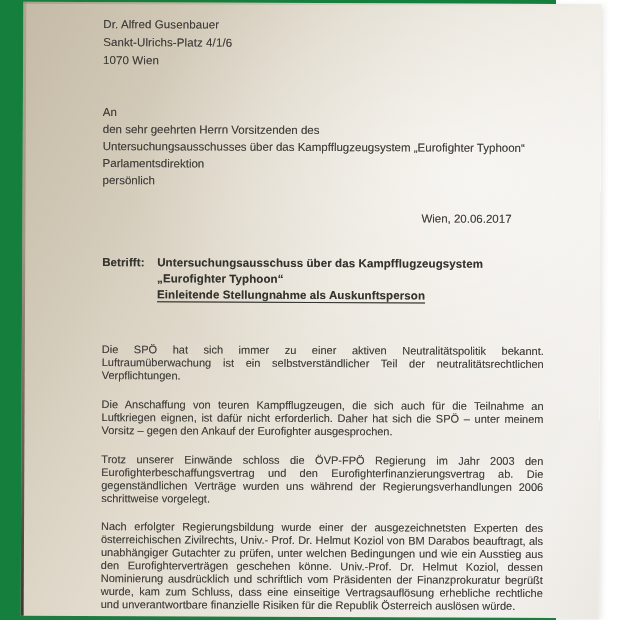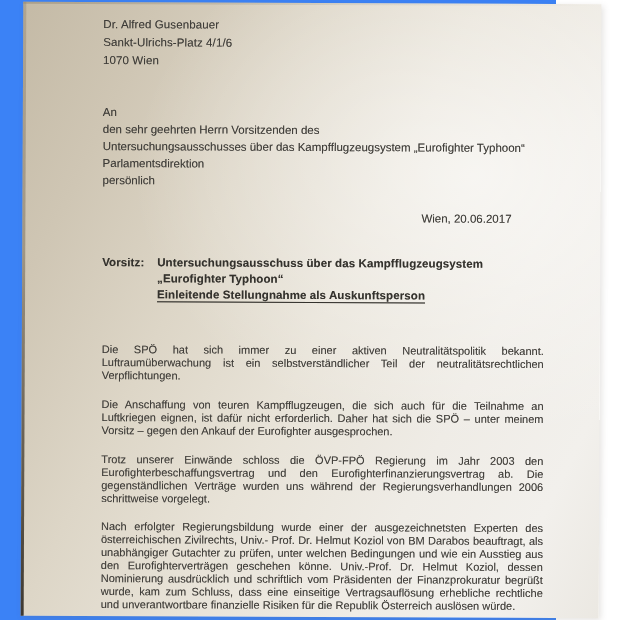--- a/index.html
+++ b/index.html
@@ -5,21 +5,21 @@
   html, body { margin: 0; padding: 0; }
   body {
     width: 620px; height: 620px;
     background: #ffffff;
     font-family: "Liberation Sans", sans-serif;
     overflow: hidden;
   }
   .photo {
     position: relative;
     width: 556px; height: 620px;
-    background: #3b82f6;
+    background: #15803d;
   }
   .paper {
     position: absolute;
     left: 22px; top: 3px;
     width: 578px; height: 614px;
     transform: rotate(.25deg);
     background:
       radial-gradient(ellipse 95% 70% at 78% 28%, rgba(255,255,255,.60), rgba(255,255,255,0) 62%),
       linear-gradient(116deg, #c4baa6 0%, #cfc6b4 16%, #ddd6c7 34%, #e8e3d8 52%, #efece6 72%, #f2f0ec 88%, #ebe8e2 100%);
     box-shadow: 2px 2px 6px rgba(110,102,88,.18);
@@ -82,21 +82,21 @@
         <div>An</div>
         <div>den sehr geehrten Herrn Vorsitzenden des</div>
         <div>Untersuchungsausschusses über das Kampfflugzeugsystem „Eurofighter Typhoon“</div>
         <div>Parlamentsdirektion</div>
         <div>persönlich</div>
       </div>
 
       <div class="dateline">Wien, 20.06.2017</div>
 
       <div class="subject">
-        <div class="label">Vorsitz:</div>
+        <div class="label">Betrifft:</div>
         <div>
           <div>Untersuchungsausschuss über das Kampfflugzeugsystem</div>
           <div>„Eurofighter Typhoon“</div>
           <div class="underlined">Einleitende Stellungnahme als Auskunftsperson</div>
         </div>
       </div>
 
       <div class="body">
         <p class="p1">Die SPÖ hat sich immer zu einer aktiven Neutralitätspolitik bekannt. Luftraumüberwachung ist ein selbstverständlicher Teil der neutralitätsrechtlichen Verpflichtungen.</p>
         <p class="p2">Die Anschaffung von teuren Kampfflugzeugen, die sich auch für die Teilnahme an Luftkriegen eignen, ist dafür nicht erforderlich. Daher hat sich die SPÖ – unter meinem Vorsitz – gegen den Ankauf der Eurofighter ausgesprochen.</p>

